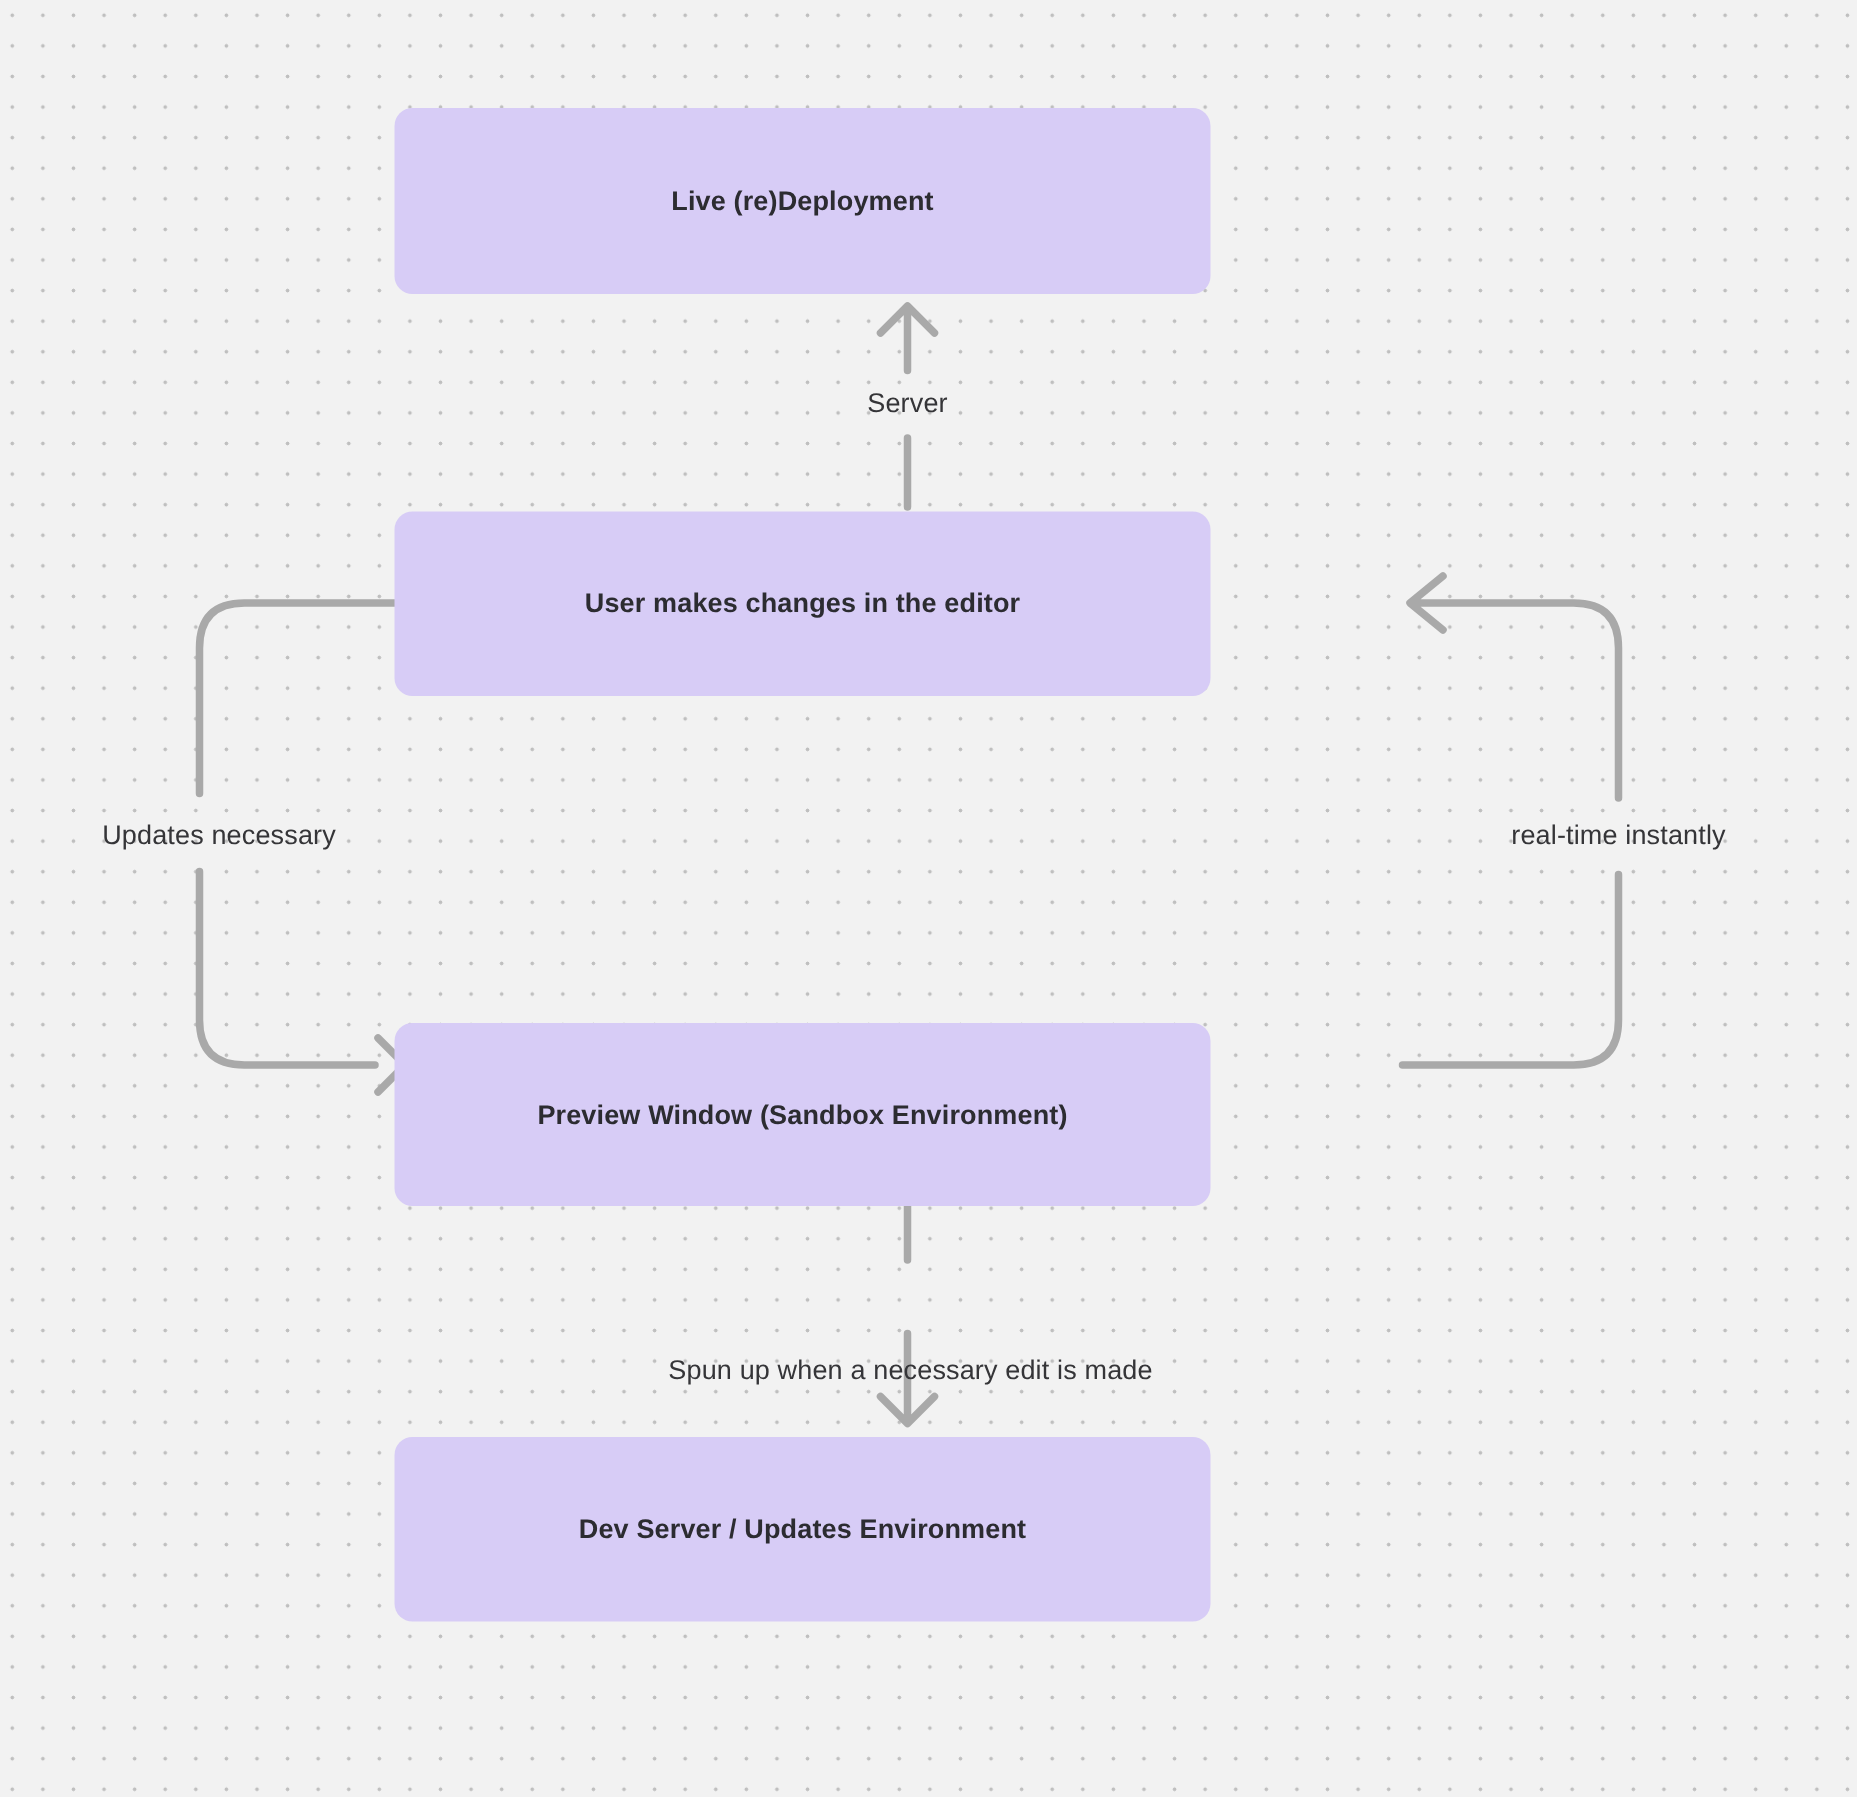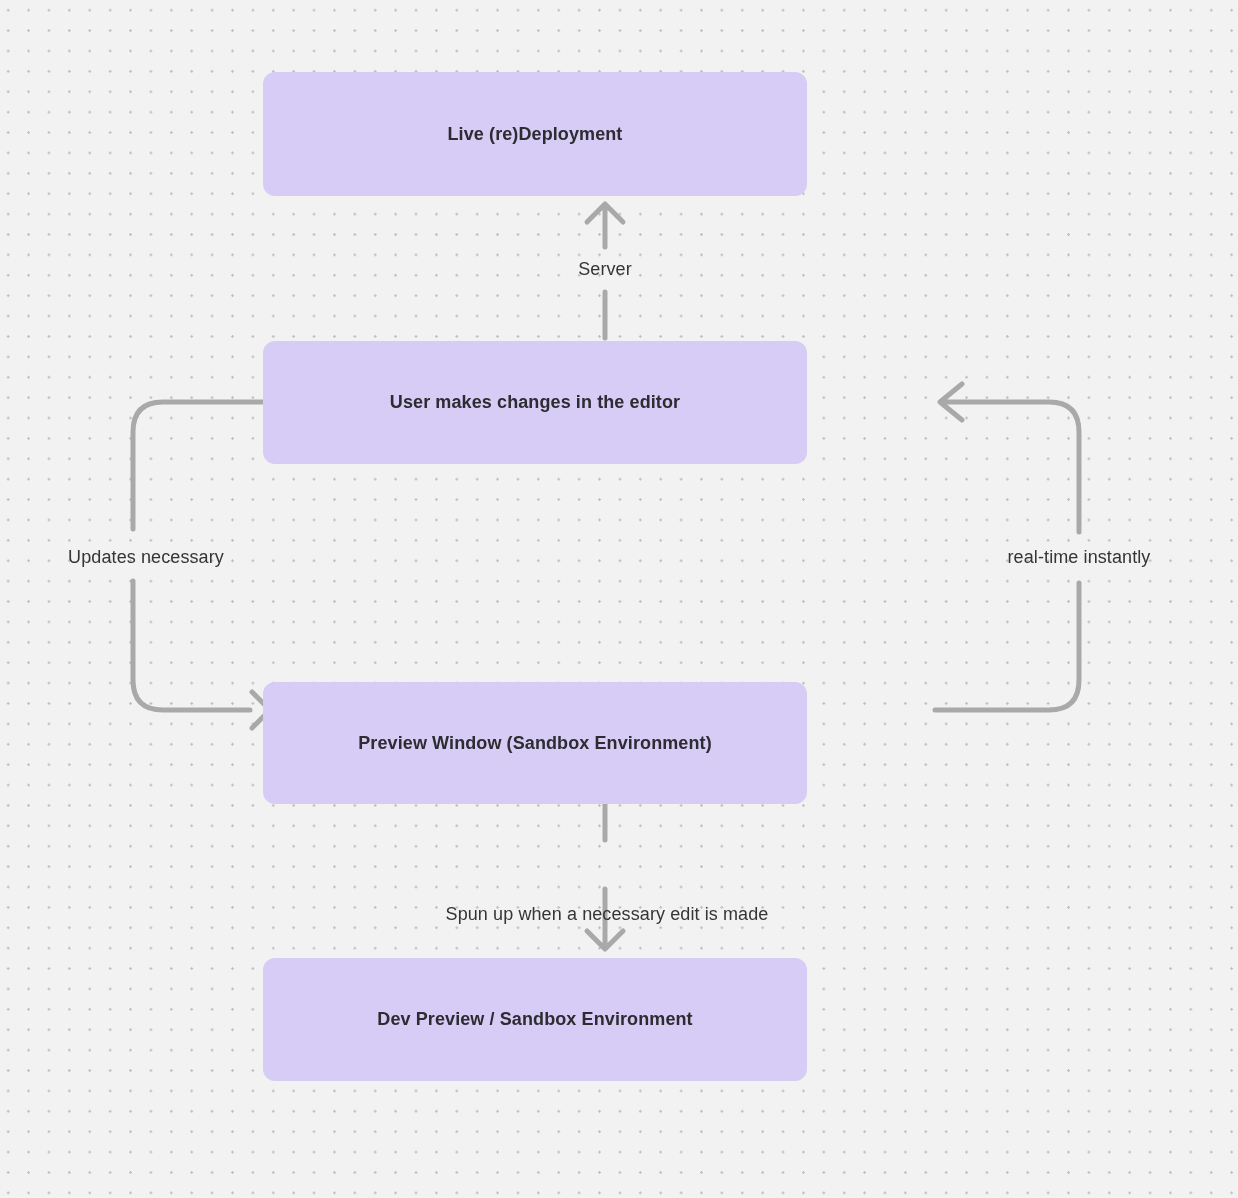--- a/index.html
+++ b/index.html
@@ -99,21 +99,21 @@
 
   <div class="node node-2">
     <span class="node-label">User makes changes in the editor</span>
   </div>
 
   <div class="node node-3">
     <span class="node-label">Preview Window (Sandbox Environment)</span>
   </div>
 
   <div class="node node-4">
-    <span class="node-label">Dev Preview / Sandbox Environment</span>
+    <span class="node-label">Dev Server / Updates Environment</span>
   </div>
 
   <div class="edge-label label-publish">Server</div>
 
   <div class="edge-label label-updates">Updates necessary</div>
 
   <div class="edge-label label-feedback">real-time instantly</div>
 
   <div class="edge-label label-spun">Spun up when a necessary edit is made</div>
 

